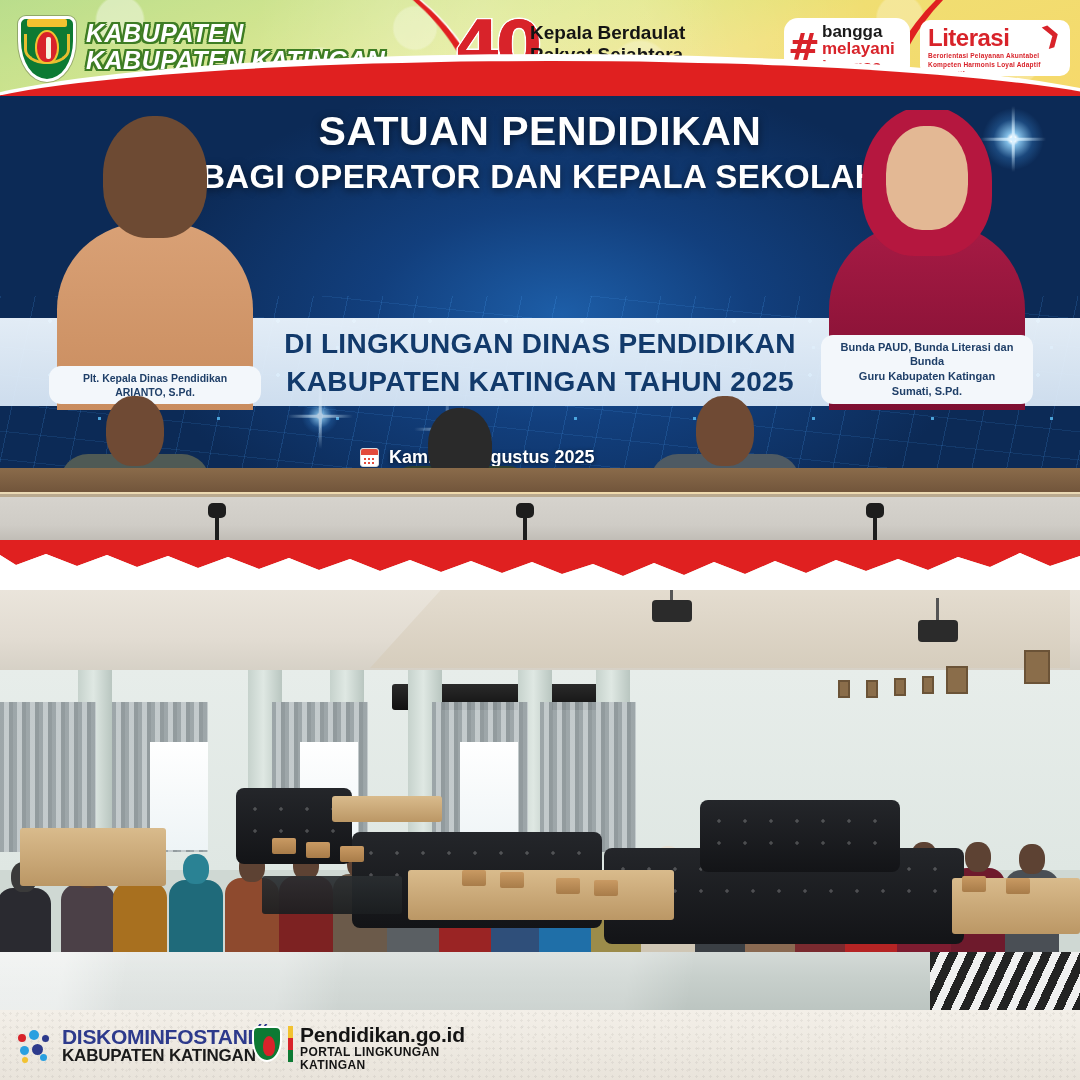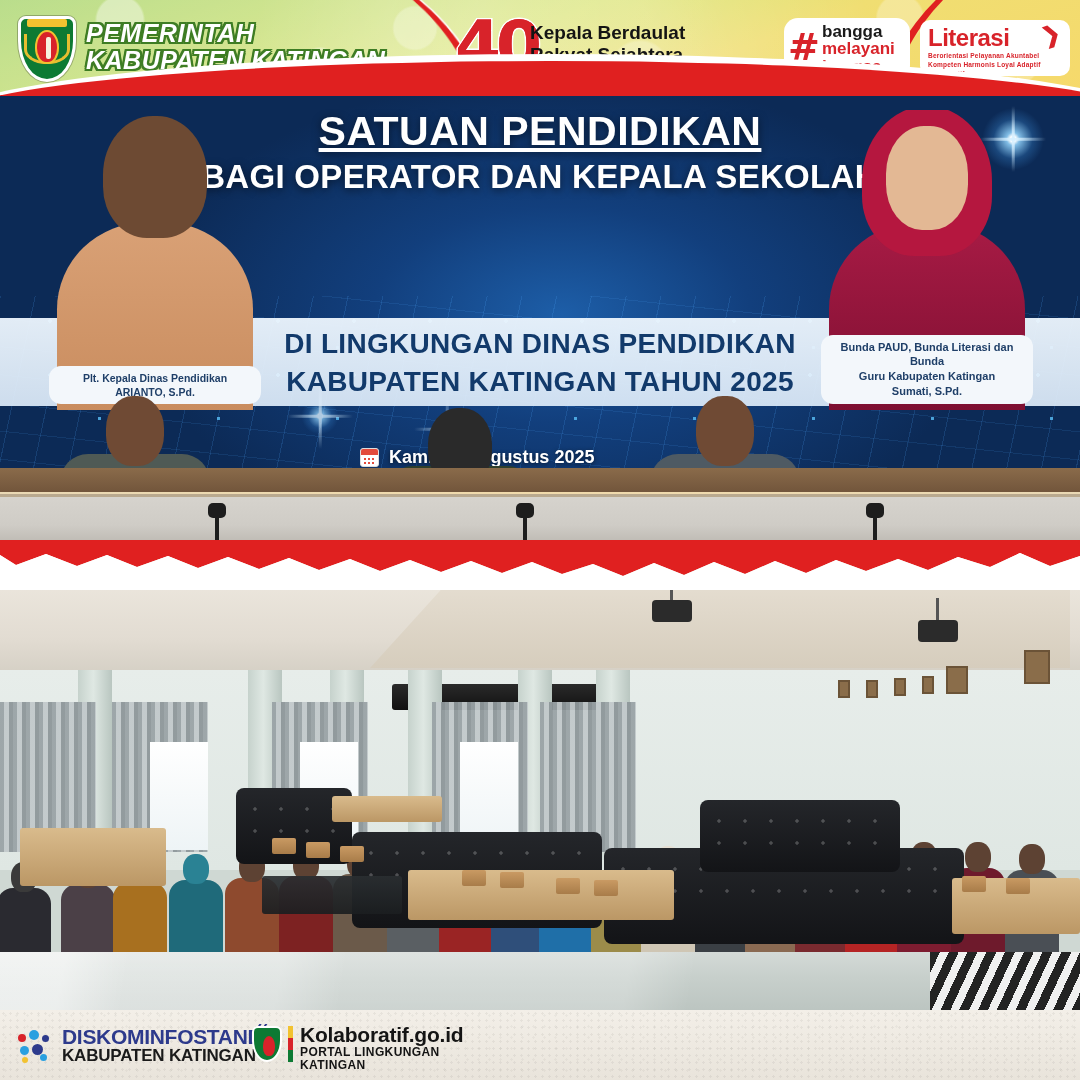--- a/index.html
+++ b/index.html
@@ -179,21 +179,20 @@
   .star::after{ width:2.5px; height:66px;
     background:linear-gradient(180deg, transparent, #d8f0ff 50%, transparent); }
   .star.s1{ left:980px; top:10px; }
   .star.s2{ left:300px; top:300px; width:40px; height:40px; opacity:.8; }
   .star.s3{ left:430px; top:316px; width:34px; height:34px; opacity:.7; }
 
   .ttl-main{
     position:absolute; left:0; top:12px; width:1080px; text-align:center;
     color:#ffffff; font-weight:bold; font-size:41px; letter-spacing:.5px;
     text-shadow:0 2px 8px rgba(0,0,0,.55);
-    text-decoration:underline;
   }
   .ttl-sub{
     position:absolute; left:0; top:62px; width:1080px; text-align:center;
     color:#ffffff; font-weight:bold; font-size:33px; letter-spacing:.3px;
     text-shadow:0 2px 8px rgba(0,0,0,.55);
   }
   .ttl-band{
     position:absolute; left:0; top:222px; width:1080px; height:88px;
     background:linear-gradient(180deg, rgba(235,244,252,.96), rgba(222,236,250,.92));
   }
@@ -446,21 +445,21 @@
     <div class="swoosh-r"></div>
 
     <div class="lambang">
       <div class="shield"></div>
       <div class="shield-top"></div>
       <div class="shield-grain"></div>
       <div class="shield-core"></div>
     </div>
 
     <div class="gov-text">
-      <span class="l1">PEMERINTAH</span>
+      <span class="l1">KABUPATEN</span>
       <span class="l2">KABUPATEN KATINGAN</span>
     </div>
 
     <div class="eighty">40</div>
 
     <div class="slogan">
       <span>Kepala Berdaulat</span>
       <span>Rakyat Sejahtera</span>
       <span>Indonesia Maju</span>
     </div>
@@ -723,20 +722,20 @@
         <span class="a">DISKOMINFOSTANDI</span>
         <span class="b">KABUPATEN KATINGAN</span>
       </div>
       <div class="wifi">((·</div>
     </div>
 
     <div class="kat-logo">
       <div class="mini-shield"></div>
       <div class="flagbar"></div>
       <div class="f-kat-t">
-        <span class="a">Kolaboratif.go.id</span>
+        <span class="a">Pendidikan.go.id</span>
         <span class="b">PORTAL LINGKUNGAN KATINGAN</span>
       </div>
     </div>
 
   </div>
 
 </div>
 
 </body></html>

